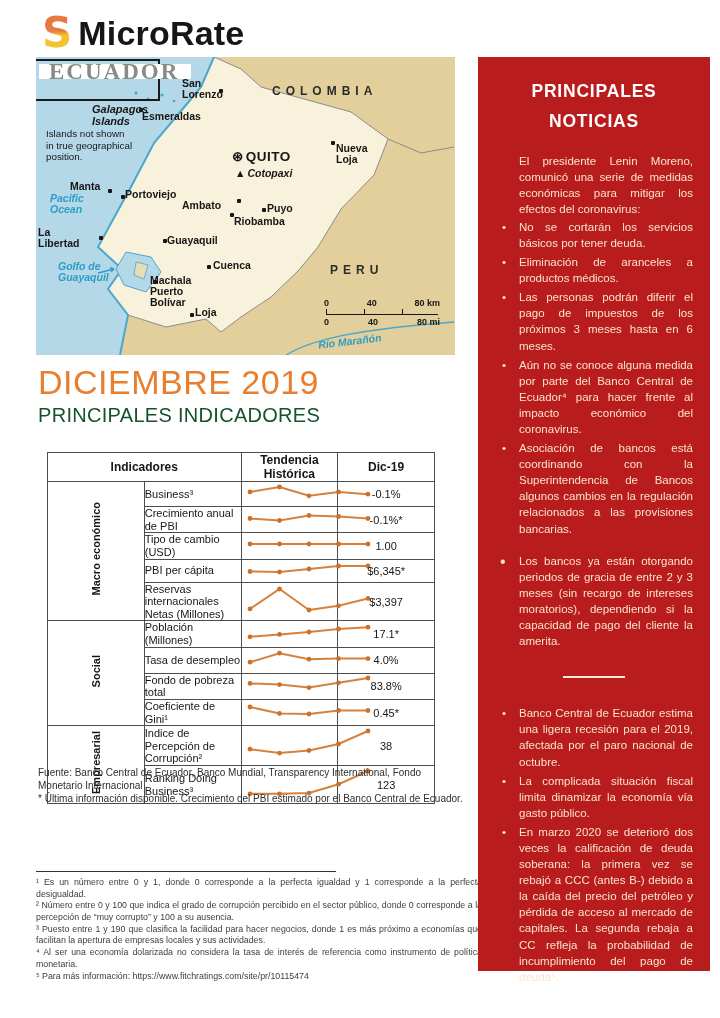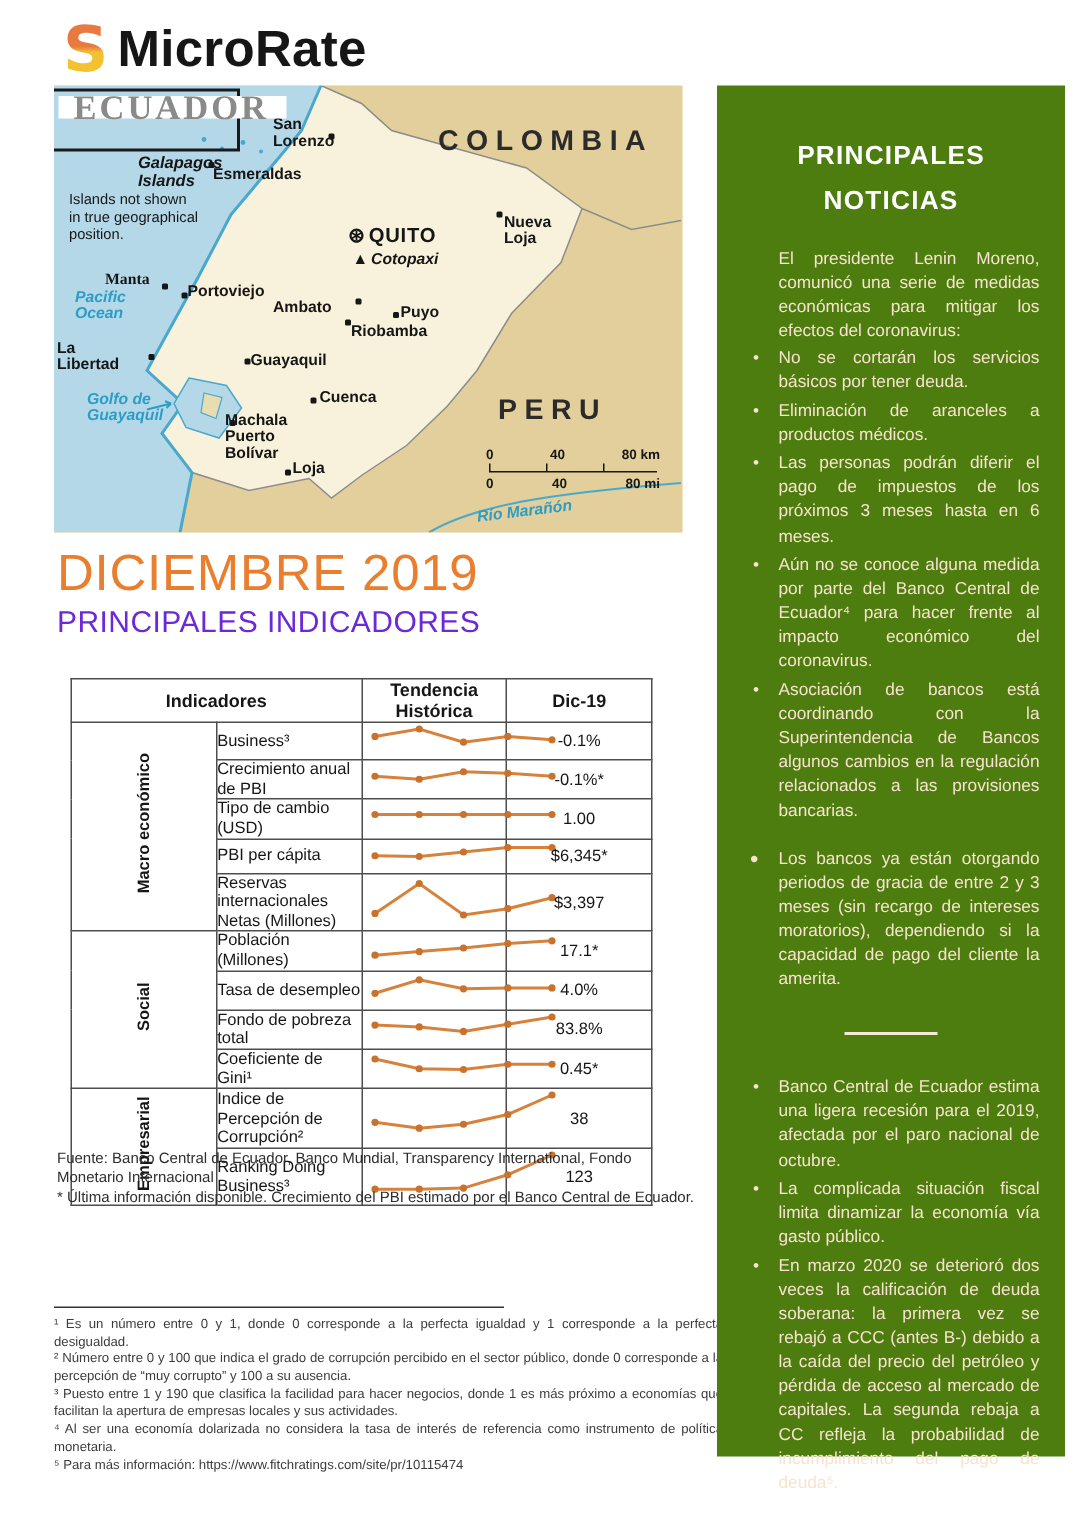--- a/index.html
+++ b/index.html
@@ -8,60 +8,60 @@
 
   
   .logo{position:absolute;left:42px;top:12px;display:flex;align-items:center;gap:6px;}
   .logo-s{font-size:42px;font-weight:800;line-height:1;background:linear-gradient(180deg,#E87A41 45%,#F2C230 55%);-webkit-background-clip:text;background-clip:text;color:transparent;font-family:"DejaVu Sans",sans-serif;}
   .logo-text{font-size:34px;font-weight:600;color:#161616;letter-spacing:0.2px;text-align:right;}
 
   
   .map{position:absolute;left:36px;top:57px;width:419px;height:298px;background:#E2CF9B;overflow:hidden;}
   .map svg.bg{position:absolute;left:0;top:0;}
   .ml{position:absolute;white-space:pre-line;font-size:10.5px;font-weight:bold;color:#161616;line-height:1.08;}
-  .ml.region{font-size:19px;letter-spacing:5px;color:#2b2b2b;margin-left:20px;}
+  .ml.region{font-size:12px;letter-spacing:5px;color:#2b2b2b;}
   .ml.water{color:#2D9DC6;font-style:italic;}
   .ml.rot{transform:rotate(-7deg);}
   .ml.inset-title{font-style:italic;font-size:11px;}
   .ml.note{font-weight:normal;font-size:9.8px;text-align:left;line-height:1.18;}
   .ml.capital{font-size:13.5px;letter-spacing:0.5px;}
   .ml.volcano{font-style:italic;}
   .ml .sym{margin-right:2px;font-style:normal;}
   .mdot{position:absolute;width:4px;height:4px;background:#161616;border-radius:1px;}
   .ecuador-box{position:absolute;left:3px;top:7px;width:152px;height:15px;background:#fff;display:flex;align-items:center;padding-left:10px;box-sizing:border-box;}
   .ecuador-box span{font-family:"Liberation Serif",serif;font-weight:bold;font-size:23px;color:#8a8a8a;letter-spacing:2px;}
   .scalebar{position:absolute;left:288px;top:241px;width:116px;font-size:9px;font-weight:bold;color:#161616;}
   .sb-row{display:flex;justify-content:space-between;}
   .tickline{height:5px;border-bottom:1px solid #161616;position:relative;margin:1px 2px 2px 2px;}
   .tickline i{position:absolute;bottom:0;width:1px;height:5px;background:#161616;}
 
   
   .heading{position:absolute;left:38px;top:363px;}
   .h1{font-size:34px;color:#E87E2E;letter-spacing:0.5px;}
-  .h2{font-size:20px;color:#6d28d9;margin-top:2px;letter-spacing:0.3px;}
+  .h2{font-size:20px;color:#14532d;margin-top:2px;letter-spacing:0.3px;}
 
   
   table.indicators{position:absolute;left:47px;top:452px;width:388px;border-collapse:collapse;table-layout:fixed;}
   table.indicators th,table.indicators td{border:1px solid #4d4d4d;padding:0;}
   table.indicators{border:1.5px solid #333;}
   th{font-size:12px;font-weight:bold;color:#161616;height:22px;}
   td.grp{width:27px;text-align:center;}
   td.grp span{writing-mode:vertical-rl;transform:rotate(180deg);font-weight:bold;font-size:11px;color:#161616;}
   td.lbl{width:133px;font-size:11px;color:#161616;padding:2px 3px 2px 5px;line-height:1.15;}
   td.spark{width:140px;text-align:center;vertical-align:middle;}
   td.val{width:85px;text-align:center;font-size:11px;color:#161616;}
 
   .fuente{position:absolute;left:38px;top:766px;width:400px;font-size:10px;color:#2e2e2e;line-height:1.3;}
   .nota{position:absolute;left:38px;top:793px;width:440px;font-size:10px;color:#2e2e2e;}
 
   .fnsep{position:absolute;left:36px;top:871px;width:300px;border-top:1px solid #333;}
   #footnotes{position:absolute;left:36px;top:877px;width:446px;font-size:8.8px;color:#3c3c3c;line-height:1.33;text-align:justify;}
 
   
-  .sidebar{position:absolute;left:478px;top:57px;width:232px;height:914px;background:#4d7c0f;box-sizing:border-box;padding:32px 17px 20px 17px;color:#F8E3CE;}
+  .sidebar{position:absolute;left:478px;top:57px;width:232px;height:914px;background:#b91c1c;box-sizing:border-box;padding:20px 17px 20px 17px;color:#F8E3CE;}
   .sb-title{color:#fff;font-weight:bold;font-size:17.5px;text-align:center;line-height:1.7;letter-spacing:0.8px;margin-bottom:16px;}
   .sb-intro{font-size:11.5px;line-height:1.4;text-align:justify;margin:0 0 2px 24px;}
   .sb-sec ul{margin:0;padding:0;list-style:none;}
   .sb-sec li{position:relative;padding-left:24px;margin-bottom:3px;font-size:11.5px;line-height:1.4;text-align:justify;}
   .sb-sec li::before{content:"\2022";position:absolute;left:7px;top:0;}
   .sb-sec li.big::before{font-size:16px;top:-2px;left:5px;}
   .sb-sec li.gap{margin-top:16px;}
   .sb-div{width:62px;border-top:2px solid #F8E8D8;margin:27px auto;}
 </style>
 </head>
@@ -86,42 +86,42 @@
       <path d="M352,82 L385,96 418,90" fill="none" stroke="#8c8c8c" stroke-width="1"></path>
       <circle cx="100" cy="36" r="1.6" fill="#4AA8CC"></circle>
         <circle cx="112" cy="42" r="1.4" fill="#4AA8CC"></circle>
       <circle cx="126" cy="38" r="1.6" fill="#4AA8CC"></circle>
         <circle cx="138" cy="44" r="1.3" fill="#4AA8CC"></circle>
       <rect x="-2" y="3" width="125" height="40" fill="none" stroke="#1a1a1a" stroke-width="2"></rect>
       <path d="M62,216 L78,212 M78,212 l-4,-1.5 M78,212 l-3,3" stroke="#2D9DC6" stroke-width="1.4" fill="none"></path>
     </svg>
     <div id="map-labels">
         <div class="ml region" style="left: 236px; top: 28px;">COLOMBIA</div>
-        <div class="ml region" style="left: 276px; top: 207px;">PERU</div>
+        <div class="ml region" style="left: 294px; top: 207px;">PERU</div>
         <div class="ml water" style="left: 14px; top: 136px;">Pacific
 Ocean</div>
         <div class="ml water" style="left: 22px; top: 204px;">Golfo de
 Guayaquil</div>
         <div class="ml water rot" style="left: 282px; top: 279px;">Río Marañón</div>
         <div class="ml inset-title" style="left: 56px; top: 47px;">Galapagos
 Islands</div>
         <div class="ml note" style="left: 10px; top: 71px;">Islands not shown
 in true geographical
 position.</div>
         <div class="ml " style="left: 146px; top: 21px;">San
 Lorenzo</div>
         <span class="mdot" style="left: 183px; top: 32px;"></span>
         <div class="ml " style="left: 106px; top: 54px;">Esmeraldas</div>
         <span class="mdot" style="left: 103px; top: 51px;"></span>
         <div class="ml " style="left: 300px; top: 86px;">Nueva
 Loja</div>
         <span class="mdot" style="left: 295px; top: 84px;"></span>
         <div class="ml capital" style="left: 196px; top: 93px;"><span class="sym">⊛</span>QUITO</div>
         <div class="ml volcano" style="left: 199px; top: 111px;"><span class="sym">▲</span>Cotopaxi</div>
-        <div class="ml " style="left: 34px; top: 124px; font-family: Liberation Serif, serif;">Manta</div>
+        <div class="ml " style="left: 34px; top: 124px;">Manta</div>
         <span class="mdot" style="left: 72px; top: 132px;"></span>
         <div class="ml " style="left: 89px; top: 132px;">Portoviejo</div>
         <span class="mdot" style="left: 85px; top: 138px;"></span>
         <div class="ml " style="left: 146px; top: 143px;">Ambato</div>
         <span class="mdot" style="left: 201px; top: 142px;"></span>
         <div class="ml " style="left: 231px; top: 146px;">Puyo</div>
         <span class="mdot" style="left: 226px; top: 151px;"></span>
         <div class="ml " style="left: 198px; top: 159px;">Riobamba</div>
         <span class="mdot" style="left: 194px; top: 156px;"></span>
         <div class="ml " style="left: 2px; top: 170px;">La

